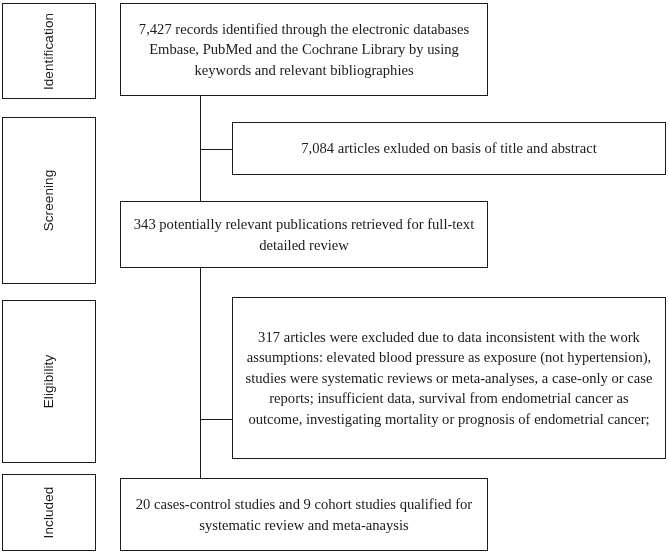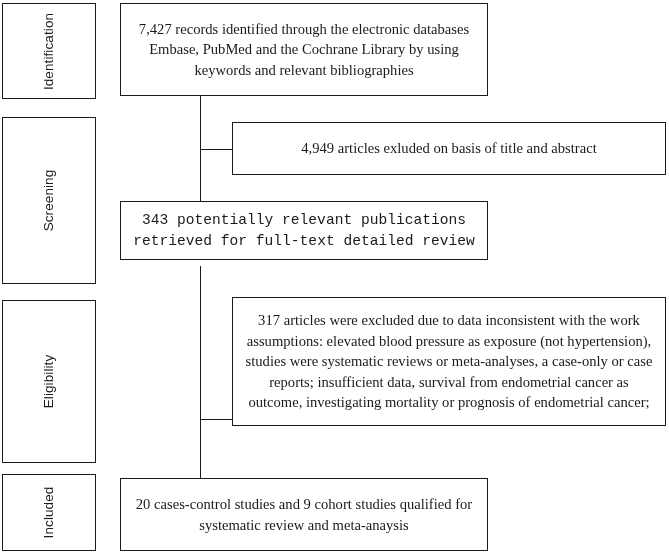--- a/index.html
+++ b/index.html
@@ -53,34 +53,34 @@
   .flow-box {
     left: 120px;
     width: 368px;
     padding: 4px 10px;
     text-align: center;
     line-height: 1.40;
     font-size: 14.6px;
     align-items: center;
   }
   #box-records     { top: 3px;   height: 93px; }
-  #box-retrieved   { top: 201px; height: 59px; font-family: Liberation Mono, monospace; }
+  #box-retrieved   { top: 201px; height: 67px; }
   #box-included    { top: 478px; height: 73px; }
 
   
   .exclude-box {
     left: 232px;
     width: 434px;
     padding: 4px 12px;
     text-align: center;
     line-height: 1.40;
     font-size: 14.6px;
   }
   #box-excluded-title    { top: 122px; height: 53px; }
-  #box-excluded-fulltext { top: 297px; height: 129px; }
+  #box-excluded-fulltext { top: 297px; height: 162px; }
 
   
   .vline {
     position: absolute;
     width: 1.4px;
     background: #1b1b1b;
   }
   .hline {
     position: absolute;
     height: 1.4px;
@@ -127,20 +127,20 @@
 
   <div class="box flow-box" id="box-retrieved">
     <span>343 potentially relevant publications retrieved for full-text detailed review</span>
   </div>
 
   <div class="box flow-box" id="box-included">
     <span>20 cases-control studies and 9 cohort studies qualified for systematic review and meta-anaysis</span>
   </div>
 
   <div class="box exclude-box" id="box-excluded-title">
-    <span>4,949 articles exluded on basis of title and abstract</span>
+    <span>7,084 articles exluded on basis of title and abstract</span>
   </div>
 
   <div class="box exclude-box" id="box-excluded-fulltext">
     <span>317 articles were excluded due to data inconsistent with the work assumptions: elevated blood pressure as exposure (not hypertension), studies were systematic reviews or meta-analyses, a case-only or case reports; insufficient data, survival from endometrial cancer as outcome, investigating mortality or prognosis of endometrial  cancer;</span>
   </div>
 
 </div>
 
 </body></html>

